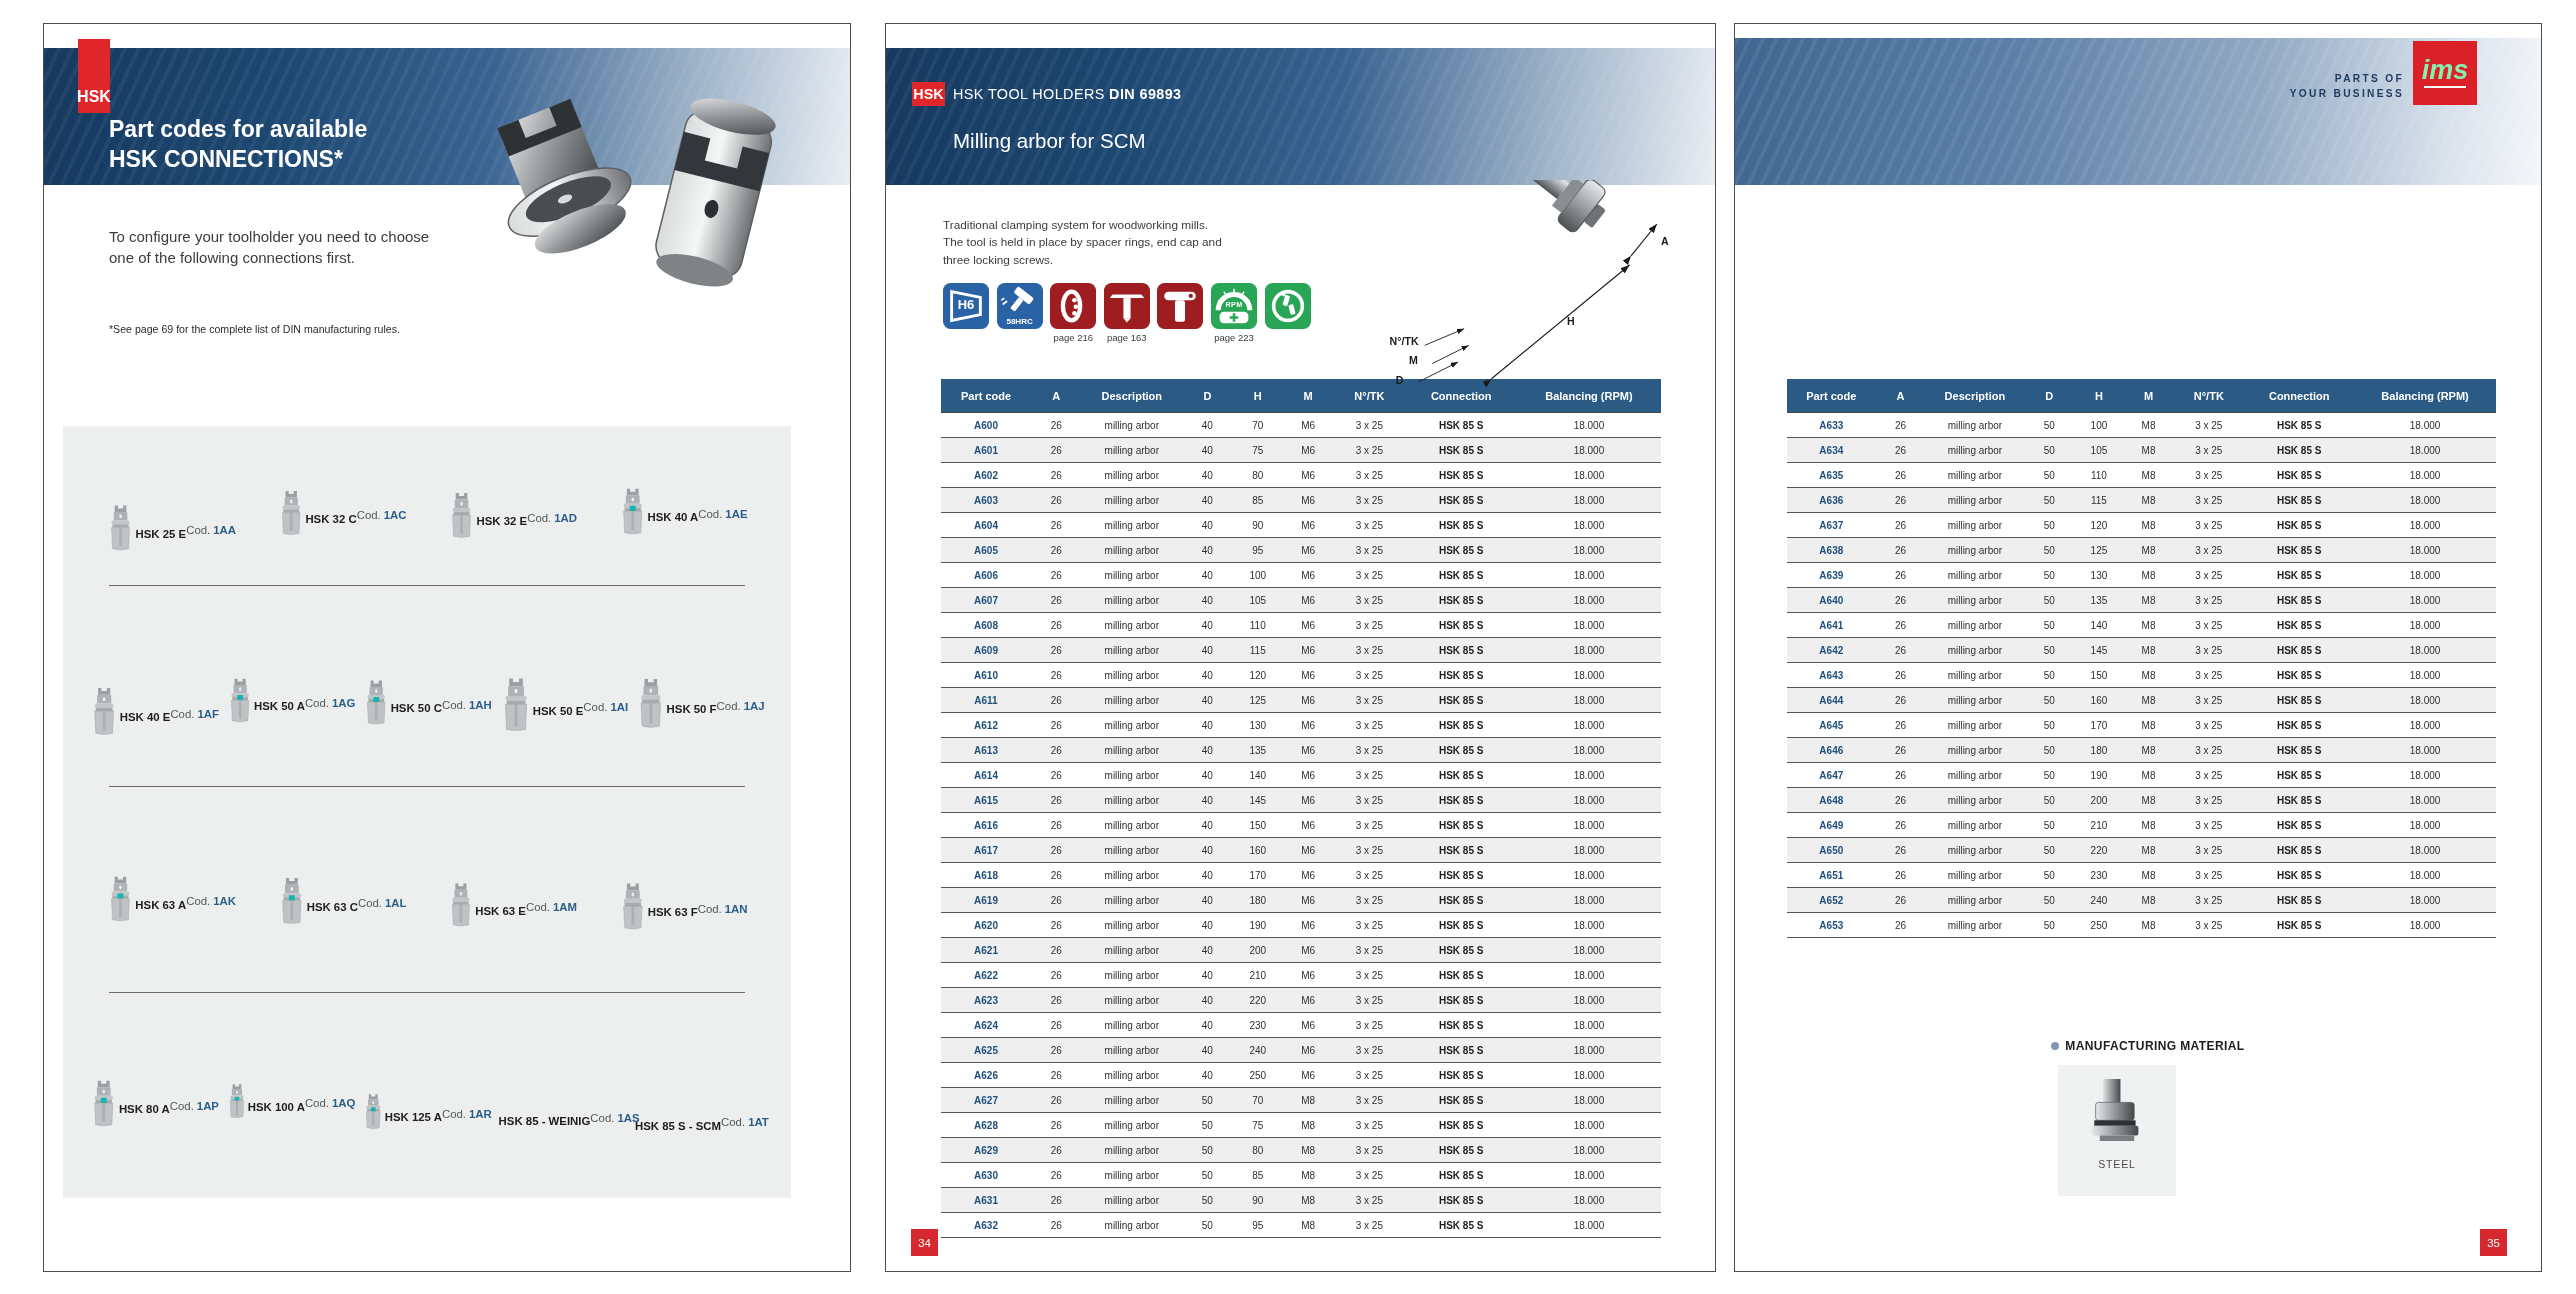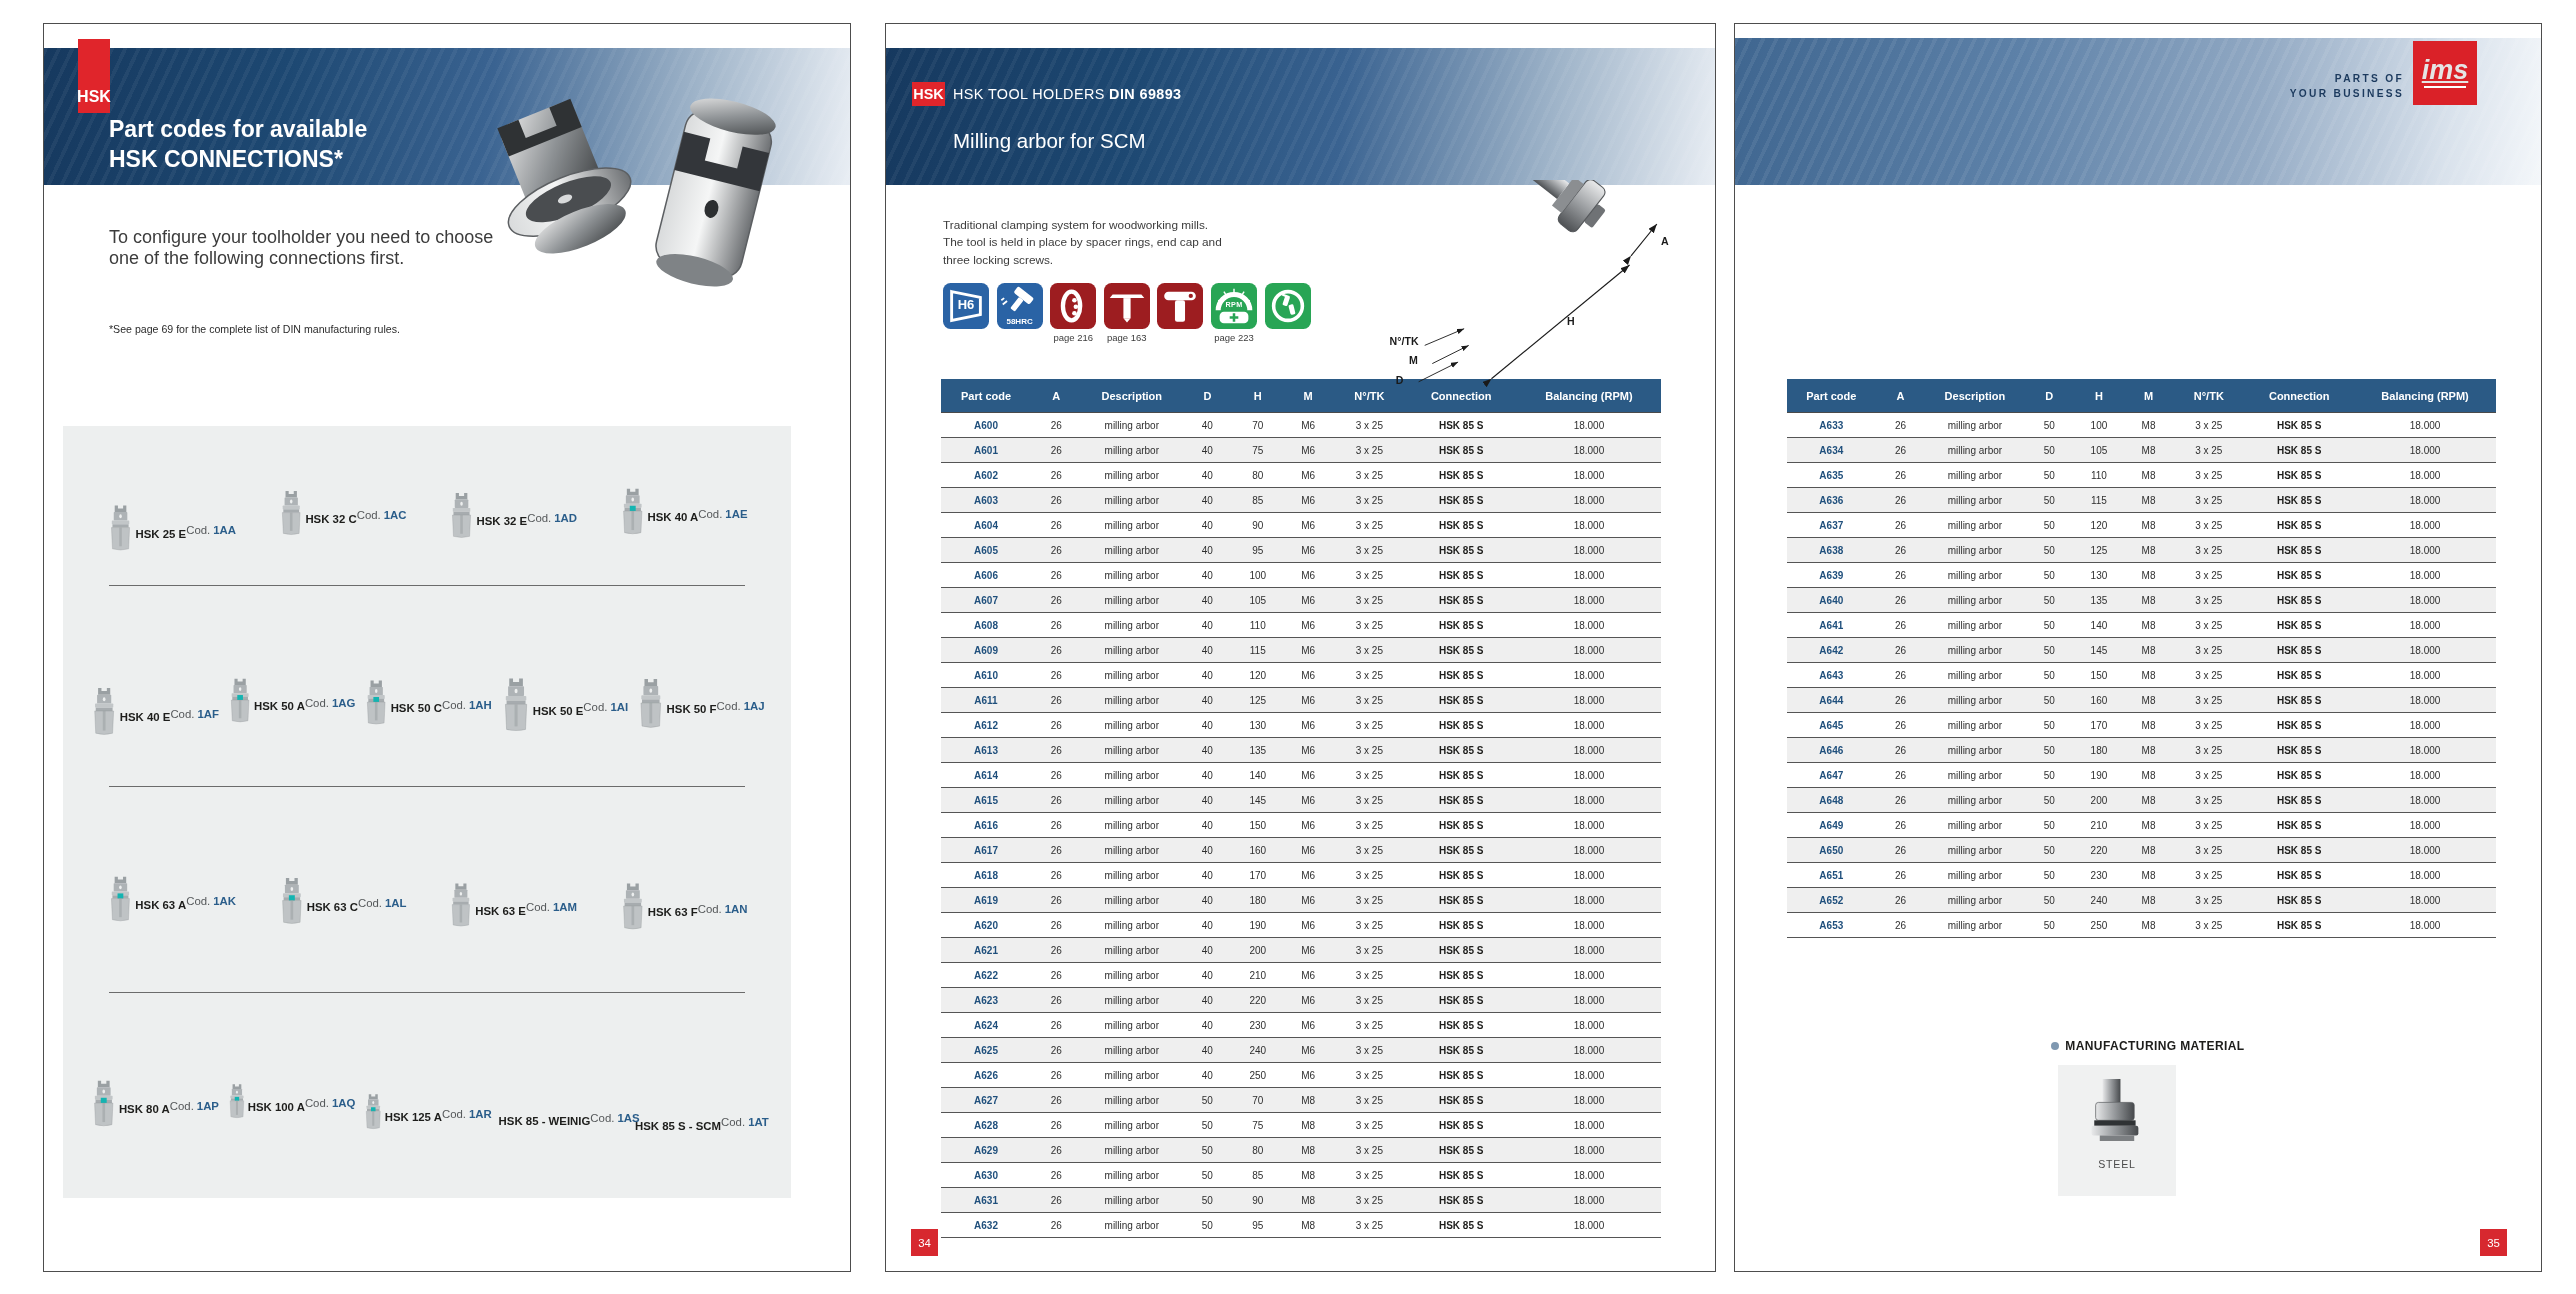--- a/index.html
+++ b/index.html
@@ -24,21 +24,21 @@
     display:flex;align-items:flex-end;justify-content:center;}
   #p1 .hsk-badge{left:34px;top:15px;width:32px;height:67px;font-size:16px;padding-bottom:6.8px;}
   #p2 .hsk-badge{left:26px;top:58px;width:33px;height:24px;font-size:14.4px;align-items:center;padding-bottom:0;}
 
   .p1-title{position:absolute;left:65px;top:90px;color:#fff;font-size:23px;line-height:30px;z-index:2;font-weight:bold;}
   .kicker{position:absolute;left:67px;top:58px;height:24px;line-height:24px;color:#fff;font-size:14.4px;z-index:2;letter-spacing:0.4px;}
   .kicker b{font-weight:bold;}
   .p2-title{position:absolute;left:67px;top:105px;color:#fff;font-size:20.5px;z-index:2;font-weight:normal;}
 
   .intro{position:absolute;color:#3c3c3c;}
-  #p1 .intro{left:65px;top:203px;font-size:18px;line-height:20.5px;}
+  #p1 .intro{left:65px;top:203px;font-size:15px;line-height:20.5px;}
   #p2 .intro{left:57px;top:193px;font-size:11.8px;line-height:17.4px;}
   .footnote{position:absolute;left:65px;top:299px;font-size:10.6px;color:#2b2b2b;}
 
   
   .grid-panel{position:absolute;left:19px;top:402px;width:728px;height:772px;background:#edefef;}
   .conn-row{position:absolute;left:0;right:0;display:flex;justify-content:space-around;align-items:flex-end;padding:0 23px;}
   .divider{position:absolute;left:46px;right:46px;height:0.8px;background:#6b6b6b;}
   .conn-item{display:flex;align-items:center;width:19%;}
   .conn-name{font-size:11.4px;font-weight:bold;color:#1d1d1b;margin-top:10.6px;white-space:nowrap;}
   .conn-cod{font-size:11.4px;color:#55585a;margin-top:3px;}
@@ -71,22 +71,22 @@
   .pagenum{position:absolute;width:27px;height:27px;background:#d7282f;color:#fff;font-size:11.4px;
     display:flex;align-items:center;justify-content:center;top:1205px;}
   #p2 .pagenum{left:25px;}
   #p3 .pagenum{right:34px;}
 
   
   .brand{position:absolute;top:47px;right:137px;text-align:right;color:#1c3a5e;font-weight:bold;
     font-size:10.2px;letter-spacing:2.3px;line-height:15px;z-index:2;}
   .ims-logo{position:absolute;top:16.7px;right:64px;width:64px;height:64px;background:#da2128;z-index:2;
     display:flex;flex-direction:column;align-items:center;justify-content:center;}
-  .ims-text{color:#e5e5e5;font-weight:bold;font-size:27px;line-height:27px;font-style:italic;
-    text-shadow:0 0 0.8px #da2128;text-decoration:underline;}
+  .ims-text{color:#86efac;font-weight:bold;font-size:27px;line-height:27px;font-style:italic;
+    text-shadow:0 0 0.8px #da2128;}
   .ims-underline{width:42px;height:2.3px;background:#fff;margin-top:2.3px;}
 
   .material-head{position:absolute;left:316px;top:1015px;display:flex;align-items:center;gap:6px;}
   .material-bullet{width:8.3px;height:8.3px;border-radius:50%;background:#7f98b1;}
   .material-title{font-size:12px;font-weight:bold;color:#1d1d1b;letter-spacing:0.4px;}
   .material-box{position:absolute;left:323px;top:1041px;width:118px;height:131px;background:#f0f1f1;
     display:flex;flex-direction:column;align-items:center;}
   .material-label{font-size:10.6px;color:#4a4a4a;letter-spacing:0.8px;margin-top:3px;}
 
   .photo,.diagram{position:absolute;z-index:2;}

